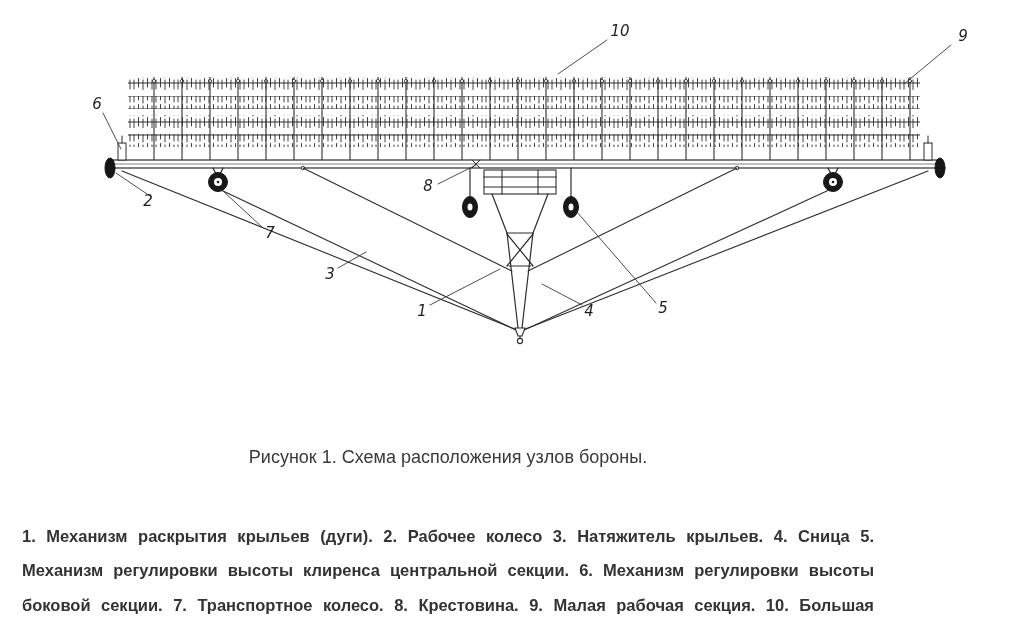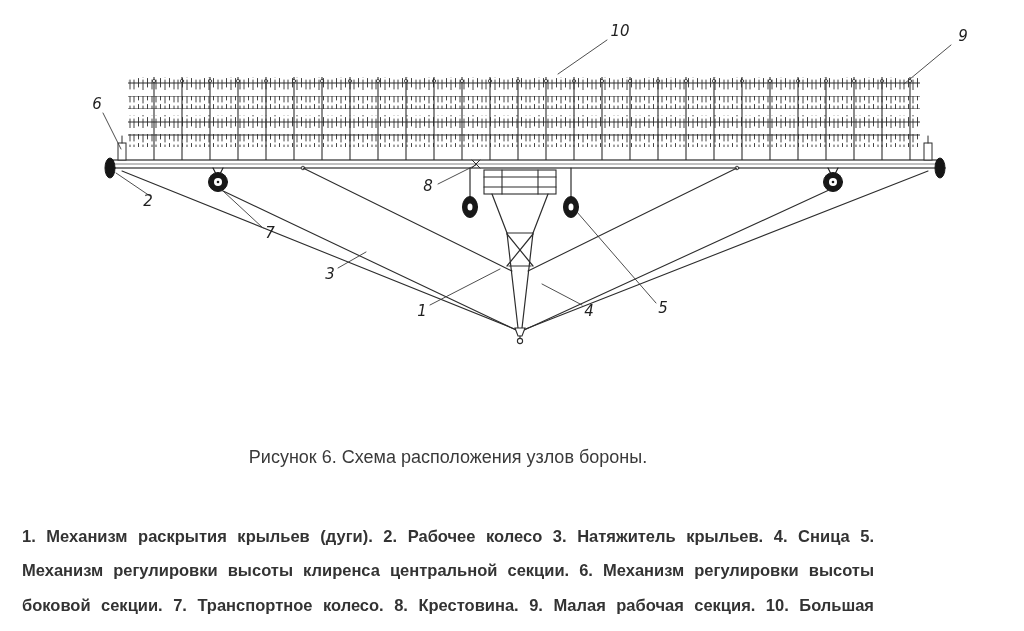--- a/index.html
+++ b/index.html
@@ -184,17 +184,17 @@
       <text class="callout-num" x="148" y="206">2</text>
       <text class="callout-num" x="270" y="238">7</text>
       <text class="callout-num" x="428" y="191">8</text>
       <text class="callout-num" x="330" y="279">3</text>
       <text class="callout-num" x="422" y="316">1</text>
       <text class="callout-num" x="589" y="316">4</text>
       <text class="callout-num" x="663" y="313">5</text>
     </g>
   </svg>
 
-  <p class="caption">Рисунок 6. Схема расположения узлов бороны.</p>
+  <p class="caption">Рисунок 1. Схема расположения узлов бороны.</p>
 
   <p class="legend">1. Механизм раскрытия крыльев (дуги). 2. Рабочее колесо 3. Натяжитель крыльев. 4. Сница 5. Механизм регулировки высоты клиренса центральной секции. 6. Механизм регулировки высоты боковой секции. 7. Транспортное колесо. 8. Крестовина. 9. Малая рабочая секция. 10. Большая рабочая секция.</p>
 
 </div>
 
 </body></html>

